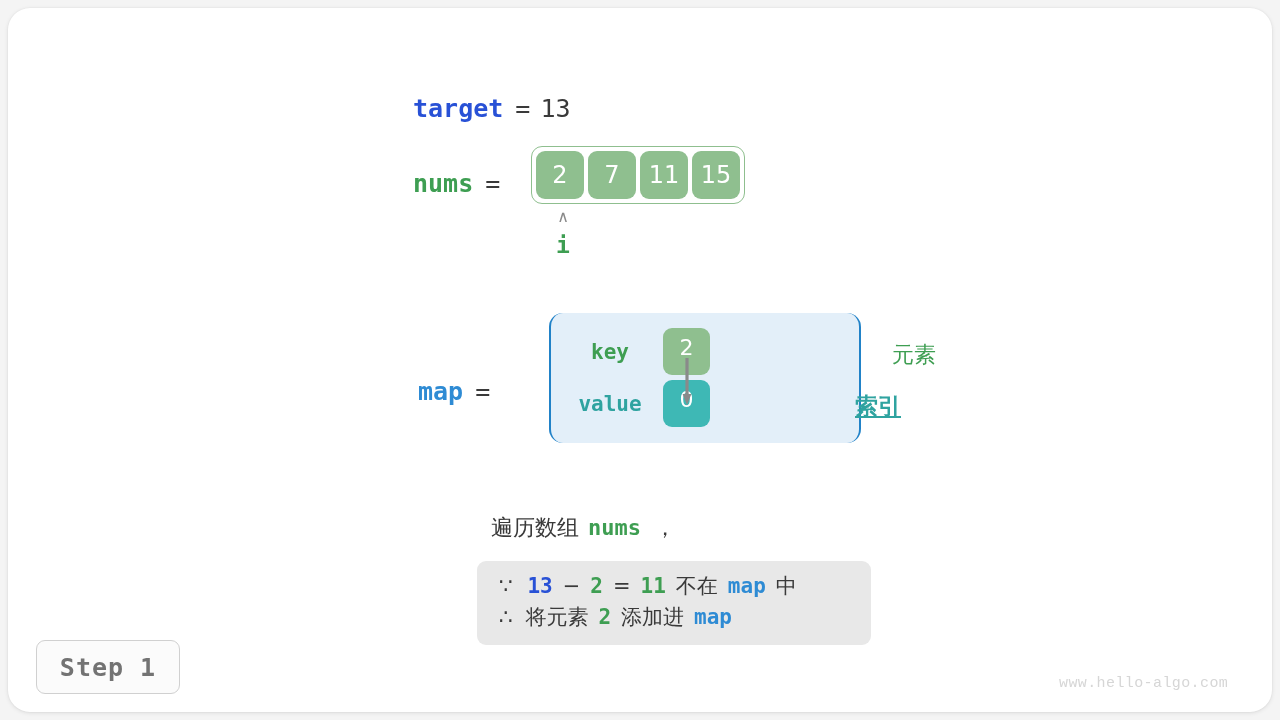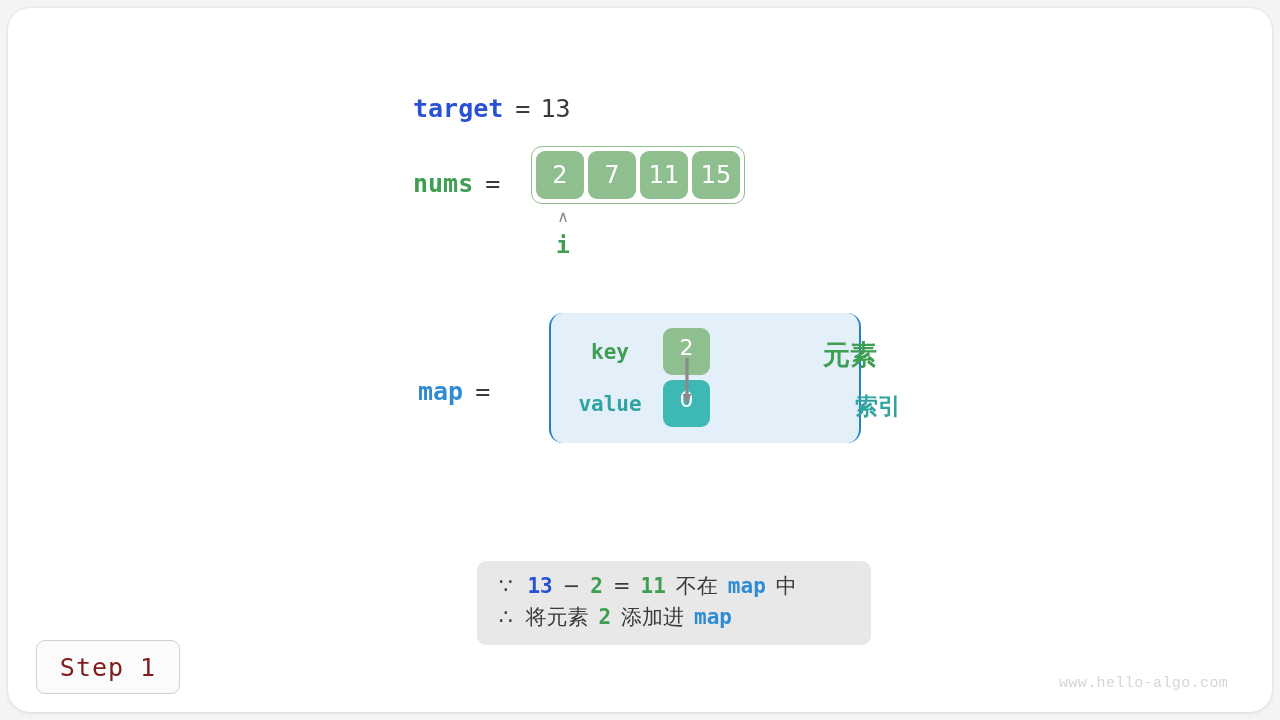--- a/index.html
+++ b/index.html
@@ -178,32 +178,33 @@
   #map-arrow {
     position: absolute;
     left: 131px;
     top: 45px;
     width: 10px;
     height: 48px;
   }
 
   
   #legend-elem {
-    left: 823px;
+    left: 892px;
     top: 341px;
-    font-size: 27px;
+    font-size: 22px;
     line-height: 28px;
-    font-weight: bold;
+    font-weight: normal;
   }
   #legend-index {
     left: 855px;
     top: 392px;
     font-size: 23px;
     line-height: 28px;
     font-weight: bold;
+    text-decoration: underline;
   }
 
   
   #caption-line {
     left: 491px;
     top: 513px;
     font-size: 22px;
     line-height: 30px;
     white-space: nowrap;
     color: #3a3a3a;
@@ -250,23 +251,23 @@
     border: 1.4px solid #d0d0d0;
     border-radius: 9px;
     background: #fbfbfb;
     display: flex;
     align-items: center;
     justify-content: center;
     box-sizing: border-box;
   }
   #step-badge span {
     font-family: "DejaVu Sans Mono", monospace;
-    font-weight: normal;
+    font-weight: bold;
     font-size: 25px;
-    color: #7f1d1d;
+    color: #737373;
     letter-spacing: 1px;
   }
 
   
   #watermark {
     left: 1059px;
     top: 675px;
     font-family: Liberation Mono, monospace;
     font-size: 15px;
     color: #d6d6d6;
@@ -310,20 +311,23 @@
 
     <svg id="map-arrow" viewBox="0 0 10 48">
       <line x1="5" y1="0" x2="5" y2="38" stroke="#8a8a8a" stroke-width="3.2"></line>
       <polygon points="5,47 0.6,36 9.4,36" fill="#8a8a8a"></polygon>
     </svg>
   </div>
 
   <div class="abs c-green" id="legend-elem">元素</div>
   <div class="abs c-teal" id="legend-index">索引</div>
 
+  <div class="abs" id="caption-line">
+    <span>遍历数组</span><span class="kw">nums</span><span class="comma">，</span>
+  </div>
 
   <div class="abs" id="note-box">
     <div class="note-line">
       <span class="sym">∵</span><span class="tok c-blue">13</span><span class="plain">−</span><span class="tok c-green">2</span><span class="plain">=</span><span class="tok c-green">11</span><span class="plain">不在</span><span class="tok c-lblue">map</span><span class="plain">中</span>
     </div>
     <div class="note-line">
       <span class="sym">∴</span><span class="plain">将元素</span><span class="tok c-green">2</span><span class="plain">添加进</span><span class="tok c-lblue">map</span>
     </div>
   </div>
 

